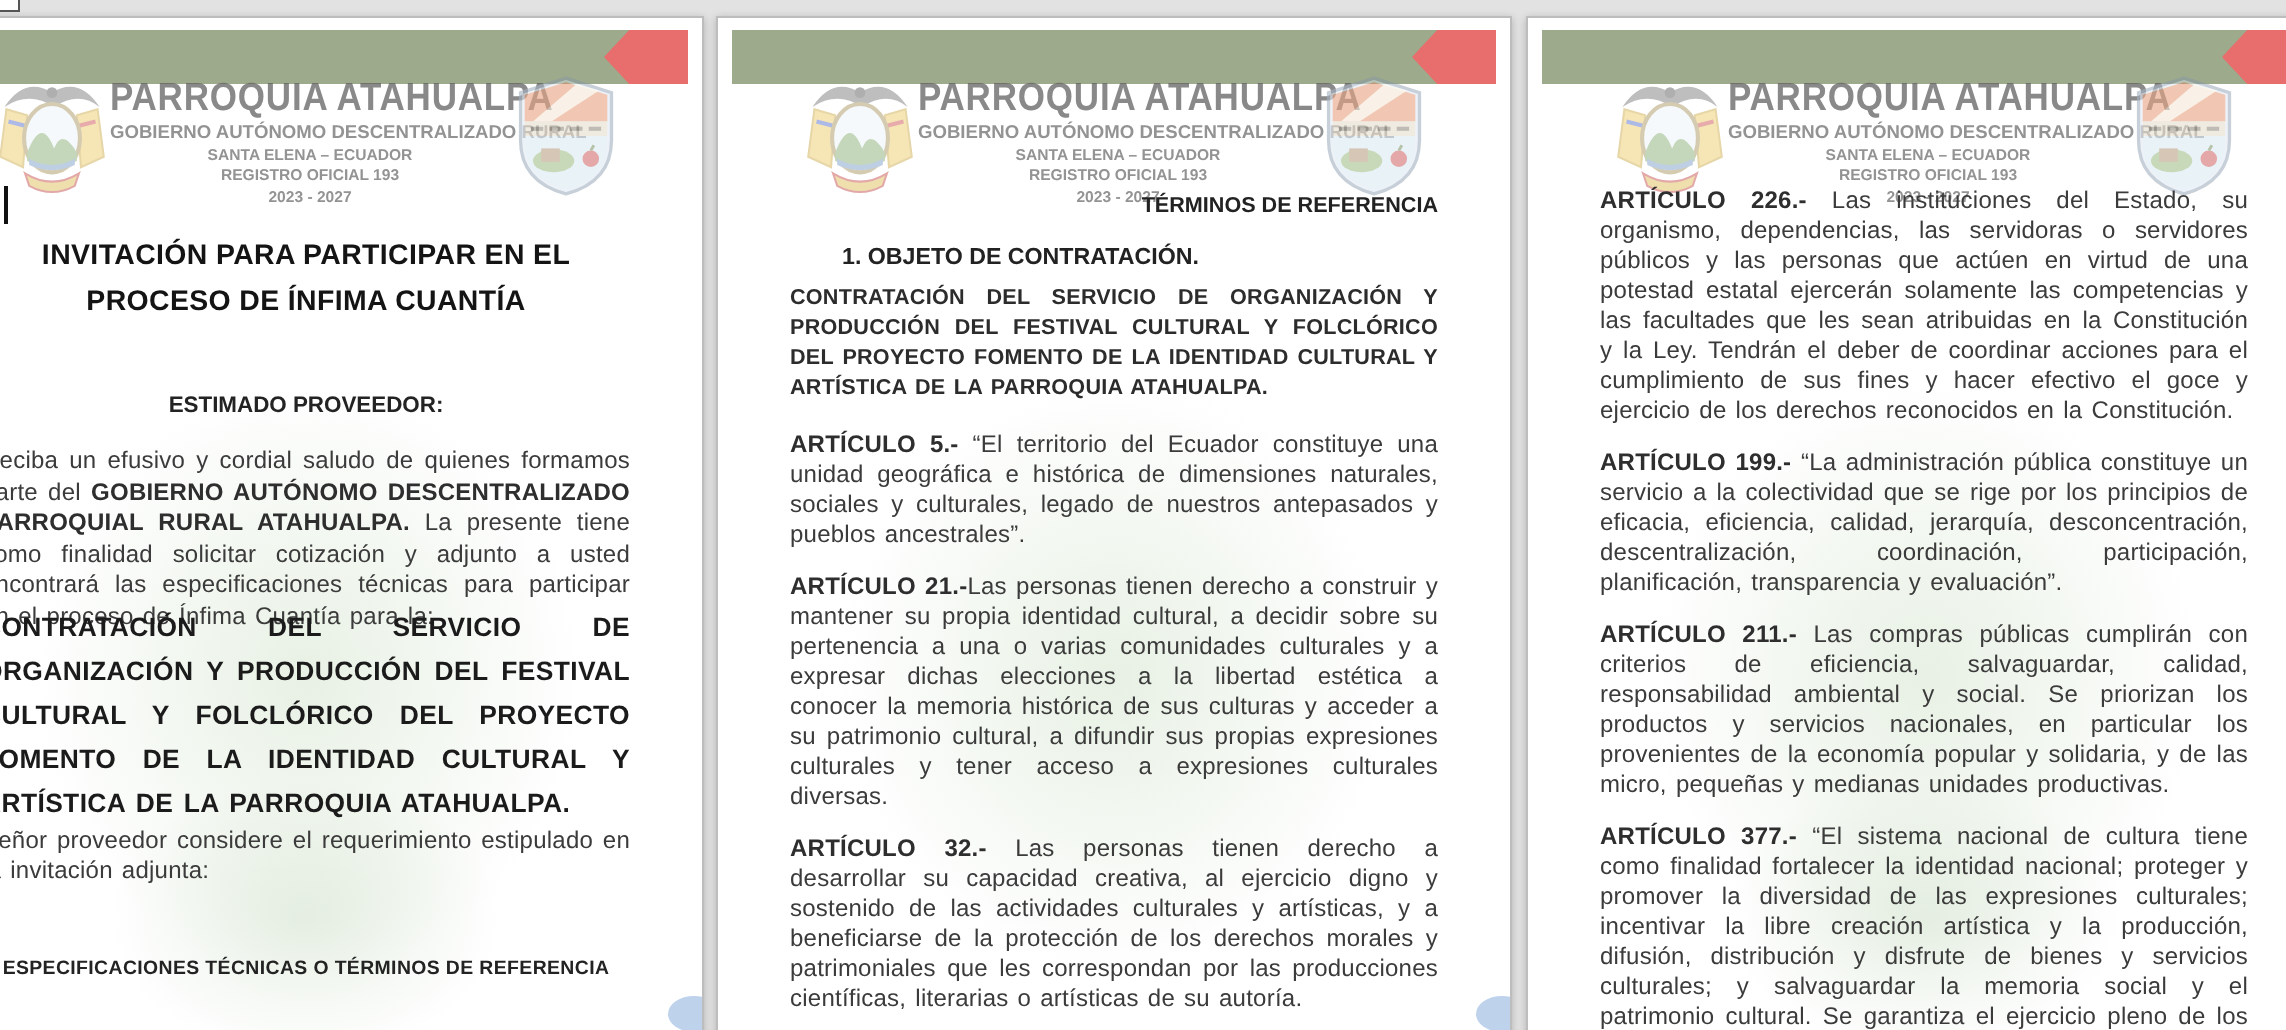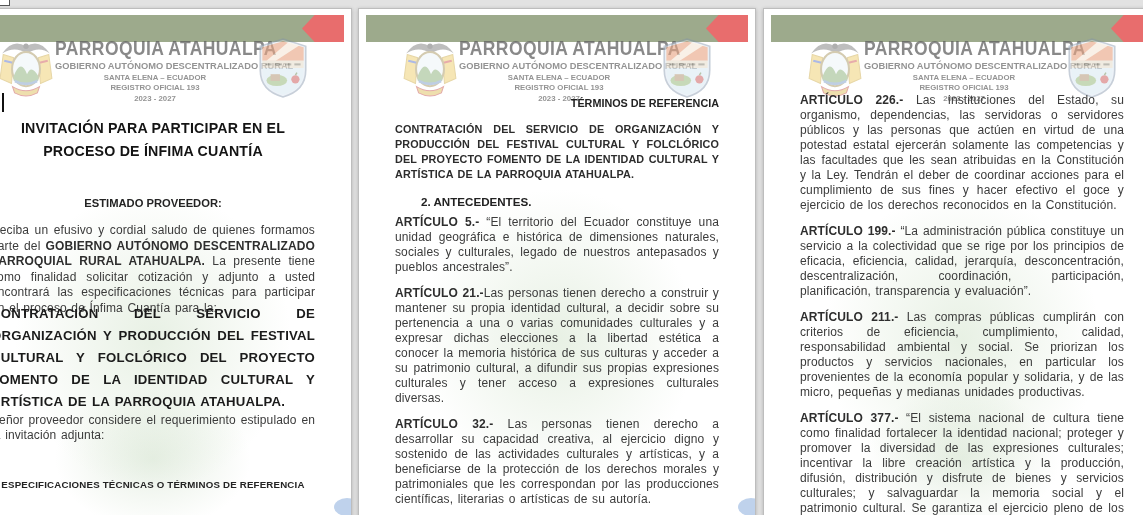--- a/index.html
+++ b/index.html
@@ -167,22 +167,22 @@
       <div class="head-sub4">2023 - 2027</div>
     </div>
     <svg class="emblem-right" viewBox="0 0 50 60" opacity=".62">
         <use href="#parish-shield"></use>
       </svg>
   </div>
   <div class="wm"></div>
 
   <div class="body-flow">
     <p class="doc-title">TÉRMINOS DE REFERENCIA</p>
+    <p class="num-head">1. OBJETO DE CONTRATACIÓN.</p>
     <p class="jp bold-body">CONTRATACIÓN DEL SERVICIO DE ORGANIZACIÓN Y PRODUCCIÓN DEL FESTIVAL CULTURAL Y FOLCLÓRICO DEL PROYECTO FOMENTO DE LA IDENTIDAD CULTURAL Y ARTÍSTICA DE LA PARROQUIA ATAHUALPA.</p>
-    <p class="num-head">2. ANTECEDENTES.</p>
     <p class="jp"><span class="lbl">ARTÍCULO 5.-</span><span> “El territorio del Ecuador constituye una unidad geográfica e histórica de dimensiones naturales, sociales y culturales, legado de nuestros antepasados y pueblos ancestrales”.</span></p>
     <p class="jp"><span class="lbl">ARTÍCULO 21.-</span><span>Las personas tienen derecho a construir y mantener su propia identidad cultural, a decidir sobre su pertenencia a una o varias comunidades culturales y a expresar dichas elecciones a la libertad estética a conocer la memoria histórica de sus culturas y acceder a su patrimonio cultural, a difundir sus propias expresiones culturales y tener acceso a expresiones culturales diversas.</span></p>
     <p class="jp"><span class="lbl">ARTÍCULO 32.-</span><span> Las personas tienen derecho a desarrollar su capacidad creativa, al ejercicio digno y sostenido de las actividades culturales y artísticas, y a beneficiarse de la protección de los derechos morales y patrimoniales que les correspondan por las producciones científicas, literarias o artísticas de su autoría.</span></p>
 
   </div>
   <div class="swirl"></div>
 </div>
 
 <div class="page" id="page-3">
   <div class="banner">
@@ -202,21 +202,21 @@
     <svg class="emblem-right" viewBox="0 0 50 60" opacity=".62">
         <use href="#parish-shield"></use>
       </svg>
   </div>
   <div class="wm"></div>
   <div class="wm2"></div>
 
   <div class="body-flow">
     <p class="jp"><span class="lbl">ARTÍCULO 226.-</span><span> Las instituciones del Estado, su organismo, dependencias, las servidoras o servidores públicos y las personas que actúen en virtud de una potestad estatal ejercerán solamente las competencias y las facultades que les sean atribuidas en la Constitución y la Ley. Tendrán el deber de coordinar acciones para el cumplimiento de sus fines y hacer efectivo el goce y ejercicio de los derechos reconocidos en la Constitución.</span></p>
     <p class="jp"><span class="lbl">ARTÍCULO 199.-</span><span> “La administración pública constituye un servicio a la colectividad que se rige por los principios de eficacia, eficiencia, calidad, jerarquía, desconcentración, descentralización, coordinación, participación, planificación, transparencia y evaluación”.</span></p>
-    <p class="jp"><span class="lbl">ARTÍCULO 211.-</span><span> Las compras públicas cumplirán con criterios de eficiencia, cumplimiento, calidad, responsabilidad ambiental y social. Se priorizan los productos y servicios nacionales, en particular los provenientes de la economía popular y solidaria, y de las micro, pequeñas y medianas unidades productivas.</span></p>
+    <p class="jp"><span class="lbl">ARTÍCULO 211.-</span><span> Las compras públicas cumplirán con criterios de eficiencia, salvaguardar, calidad, responsabilidad ambiental y social. Se priorizan los productos y servicios nacionales, en particular los provenientes de la economía popular y solidaria, y de las micro, pequeñas y medianas unidades productivas.</span></p>
     <p class="jp"><span class="lbl">ARTÍCULO 377.-</span><span> “El sistema nacional de cultura tiene como finalidad fortalecer la identidad nacional; proteger y promover la diversidad de las expresiones culturales; incentivar la libre creación artística y la producción, difusión, distribución y disfrute de bienes y servicios culturales; y salvaguardar la memoria social y el patrimonio cultural. Se garantiza el ejercicio pleno de los derechos culturales”.</span></p>
     <p class="jp"><span class="lbl">ARTÍCULO 380.-</span><span> “Serán responsabilidades del Estado: Literal 6.- Garantizar la diversidad en la oferta cultural y promover la producción nacional de bienes culturales, así como su difusión masiva”.</span></p>
 
   </div>
 
 </div>
 
 <div class="tl-fragment"></div>
 <div class="caret"></div>
 

